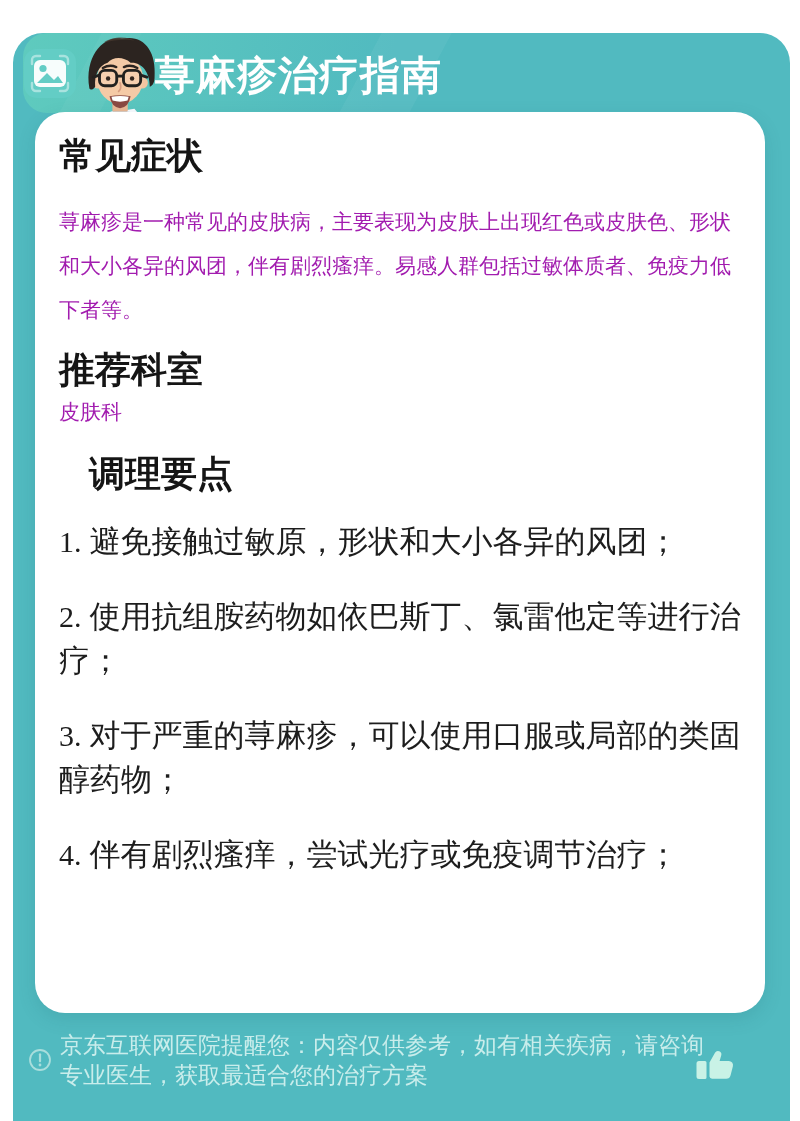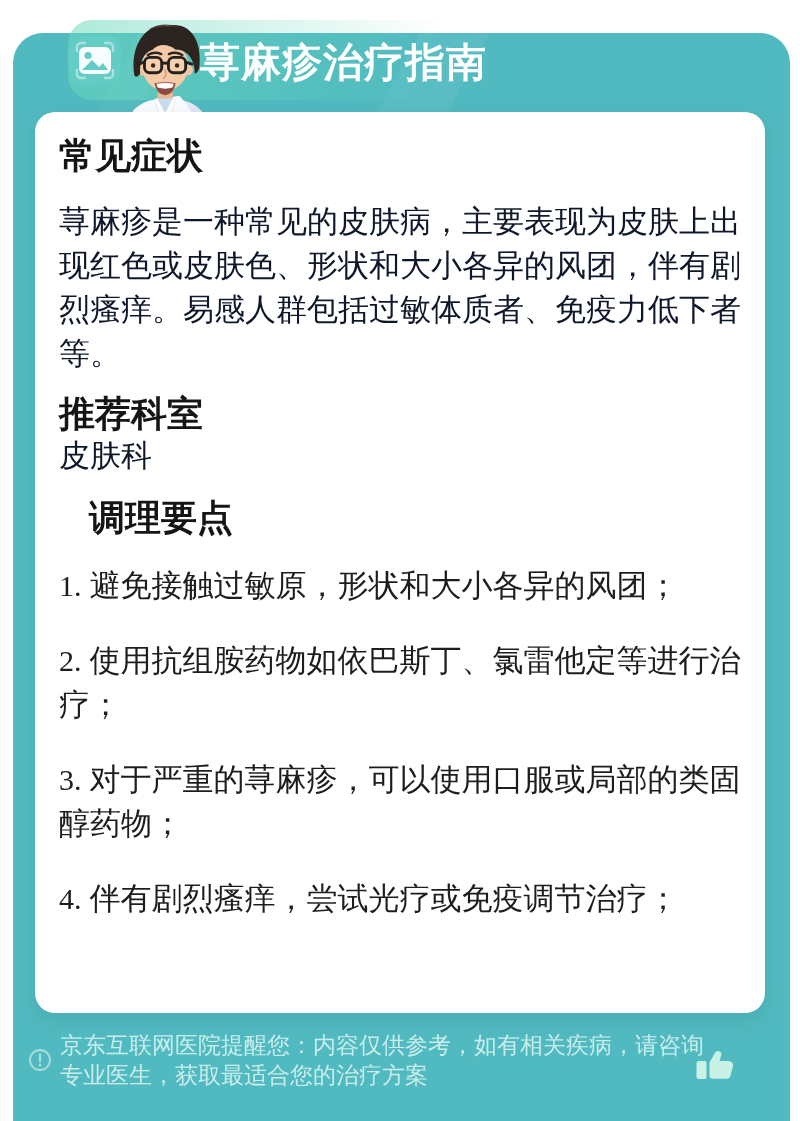--- a/index.html
+++ b/index.html
@@ -4,41 +4,41 @@
 <style>
   html,body{margin:0;padding:0;}
   body{font-family:"Liberation Sans","DejaVu Sans",sans-serif;}
   .page{position:relative;width:800px;height:1121px;background:#ffffff;overflow:hidden;}
 
   
   .frame{position:absolute;left:13px;right:10px;top:33px;bottom:-40px;
          background:#51bac0;border-radius:30px;}
 
   
-  .header{position:absolute;left:13px;right:10px;top:20px;height:80px;margin-left:45px;}
+  .header{position:absolute;left:13px;right:10px;top:33px;height:80px;}
   .title-plate{position:absolute;left:10px;top:0;width:430px;height:80px;border-radius:24px;
          background:linear-gradient(100deg, rgba(106,216,188,0.55), rgba(106,216,188,0.0) 85%);}
   .streak1{position:absolute;left:340px;top:-6px;width:70px;height:120px;
          background:rgba(255,255,255,0.05);transform:skewX(-28deg);}
   .streak2{position:absolute;left:60px;top:-6px;width:40px;height:120px;
          background:rgba(255,255,255,0.04);transform:skewX(-28deg);}
   .page-title{position:absolute;left:142px;top:15px;font-size:40px;font-weight:800;
          color:#ffffff;letter-spacing:1px;white-space:nowrap;}
 
   .image-badge{position:absolute;left:11px;top:16px;width:52px;height:49px;}
   .avatar{position:absolute;left:50px;top:0px;width:210px;height:115px;}
 
   
   .card{position:absolute;left:35px;right:35px;top:112px;height:901px;background:#ffffff;
-        border-radius:20px;box-shadow:0 6px 18px rgba(25,95,100,0.15);
+        border-radius:30px;box-shadow:0 6px 18px rgba(25,95,100,0.15);
         padding:24px 24px 0 24px;box-sizing:border-box;}
   .card h2{margin:0;font-size:36px;line-height:40px;font-weight:800;color:#151515;}
   .card .h-dept{margin-top:18px;}
   .card .h-care{margin-top:20px;margin-left:30px;}
-  .body-text{margin:0;font-size:31px;line-height:44px;color:#0f172a;}
+  .body-text{margin:0;font-size:21px;line-height:44px;color:#a21caf;}
   .para{margin-top:24px;}
   .dept{}
   .care-item{margin-top:23px;font-size:31px;line-height:44px;color:#1d1d1d;}
   .care-item.first{margin-top:26px;}
   .care-num{font-family:"Liberation Serif","DejaVu Serif",serif;font-size:30px;margin-right:8px;}
 
   
   .footer{position:absolute;left:28px;right:35px;top:1030px;display:flex;
           align-items:center;gap:8px;}
   .footer-icon{flex:0 0 auto;width:24px;height:24px;}

